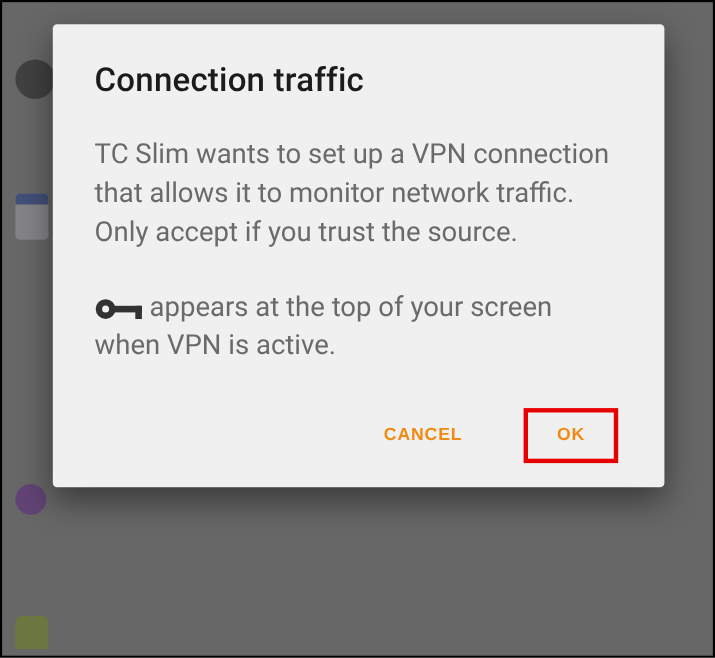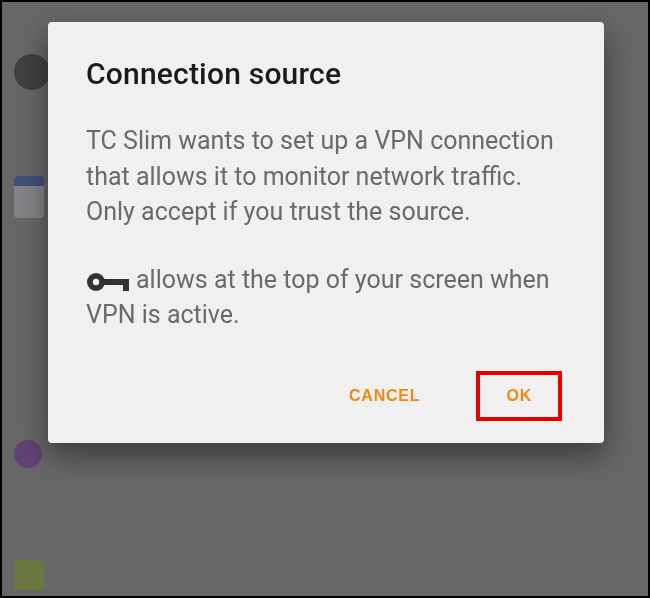--- a/index.html
+++ b/index.html
@@ -103,34 +103,34 @@
 <body>
 
 <div class="bg-icon bg1"></div>
 <div class="bg-icon bg2"></div>
 <div class="bg-icon bg3"></div>
 <div class="bg-icon bg4"></div>
 
 <div class="scrim"></div>
 
 <div class="dialog">
-  <h1 class="dialog-title">Connection source</h1>
+  <h1 class="dialog-title">Connection traffic</h1>
 
   <div class="dialog-body">
     <div class="para1">TC Slim wants to set up a VPN connection that allows it to monitor network traffic. Only accept if you trust the source.</div>
 
     <div class="para2">
       <span class="key-icon">
         <svg viewBox="0 0 44 24" width="44" height="24" fill="#323232" xmlns="http://www.w3.org/2000/svg">
           <circle cx="10" cy="12" r="9"></circle>
           <circle cx="10" cy="12" r="3.2" fill="#f0f0f0"></circle>
           <rect x="17" y="9" width="26" height="6"></rect>
           <rect x="37" y="9" width="6" height="12"></rect>
         </svg>
-      </span><span>allows at the top of your screen when VPN is active.</span>
+      </span><span>appears at the top of your screen when VPN is active.</span>
     </div>
   </div>
 
   <div class="dialog-actions">
     <button class="btn" style="color:#ef8a12">Cancel</button>
     <span class="btn-ok-wrap" style="border-color:#e60000">
       <button class="btn btn-ok" style="color:#ef8a12">OK</button>
     </span>
   </div>
 </div>

